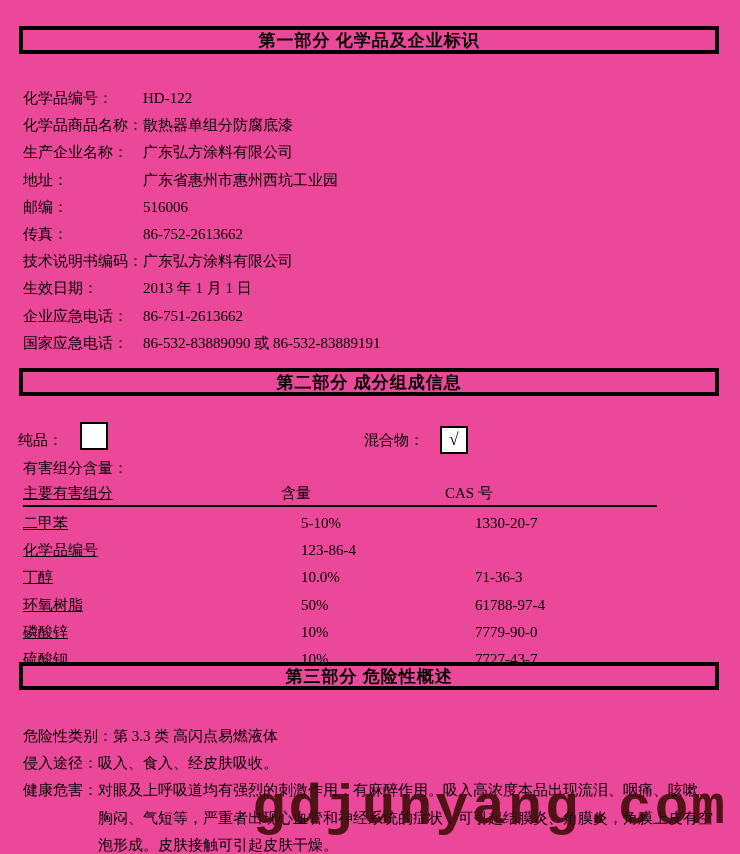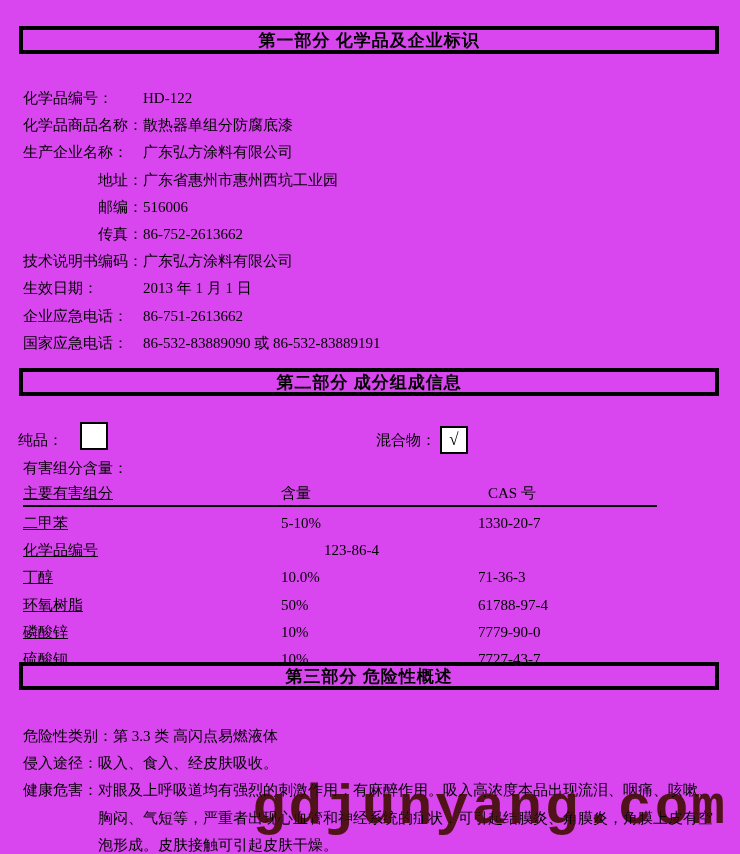--- a/index.html
+++ b/index.html
@@ -1,55 +1,55 @@
 <!DOCTYPE html>
 <html><head>
 <meta charset="utf-8">
 <style>
   html,body{margin:0;padding:0;background:#fff;}
   .page{
-    position:relative;width:740px;height:854px;background:#d946ef;
+    position:relative;width:740px;height:854px;background:#ec4899;
     font-family:"Liberation Serif","DejaVu Serif",serif;
     font-size:15px;color:#000;overflow:hidden;
   }
   .hdr-box{
     position:absolute;left:19px;width:692px;height:20px;
     border:4px solid #000;
     display:flex;align-items:center;justify-content:center;
     font-weight:bold;font-size:17px;letter-spacing:1px;
   }
   #box1{top:26px}
   #box2{top:368px}
   #box3{top:662px}
 
   .fields{position:absolute;top:85px;left:23px;line-height:27.2px;}
   .frow{display:flex;}
   .flabel{width:120px;flex:0 0 120px;}
-  .flabel.r{text-align:right;}
+  .flabel.r{text-align:left;}
   .fvalue{white-space:nowrap;}
 
   .checkrow{position:absolute;top:422px;left:0;width:740px;height:32px;padding-left:16px;}
   .pure-label{position:absolute;left:18px;top:9px;}
-  .mix-label{position:absolute;left:376px;top:9px;}
+  .mix-label{position:absolute;left:364px;top:9px;}
   .checkbox{
     position:absolute;width:24px;height:24px;border:2px solid #000;
     background:#fff;display:flex;align-items:center;justify-content:center;
     font-size:17px;font-weight:bold;
   }
   #cb-pure{left:80px;top:0;}
   #cb-mix{left:440px;top:4px;}
 
   .comp-heading{position:absolute;top:459px;left:23px;}
   .comp-table{position:absolute;top:484px;left:23px;width:634px;}
   .thead{display:flex;border-bottom:2px solid #000;padding-bottom:2px;}
   .tbody{line-height:27.2px;margin-top:3px;}
-  .trow{display:flex;}
+  .trow{display:flex;gap:20px;}
   .c1{width:258px;flex:0 0 258px;text-decoration:underline;}
   .c2{width:154px;flex:0 0 154px;}
-  .c3{flex:1;margin-left:43px;}
+  .c3{flex:1;}
   .thead .c3{padding-left:10px;}
 
   .haz{position:absolute;top:723px;left:23px;width:692px;line-height:27.2px;}
   .haz-line{padding-left:75px;text-indent:-75px;}
 
   .watermark{
     position:absolute;left:252px;top:776px;
     font-family:Liberation Mono, monospace;
     font-weight:bold;font-size:56px;letter-spacing:3px;
     white-space:nowrap;mix-blend-mode:darken;opacity:0.96;

